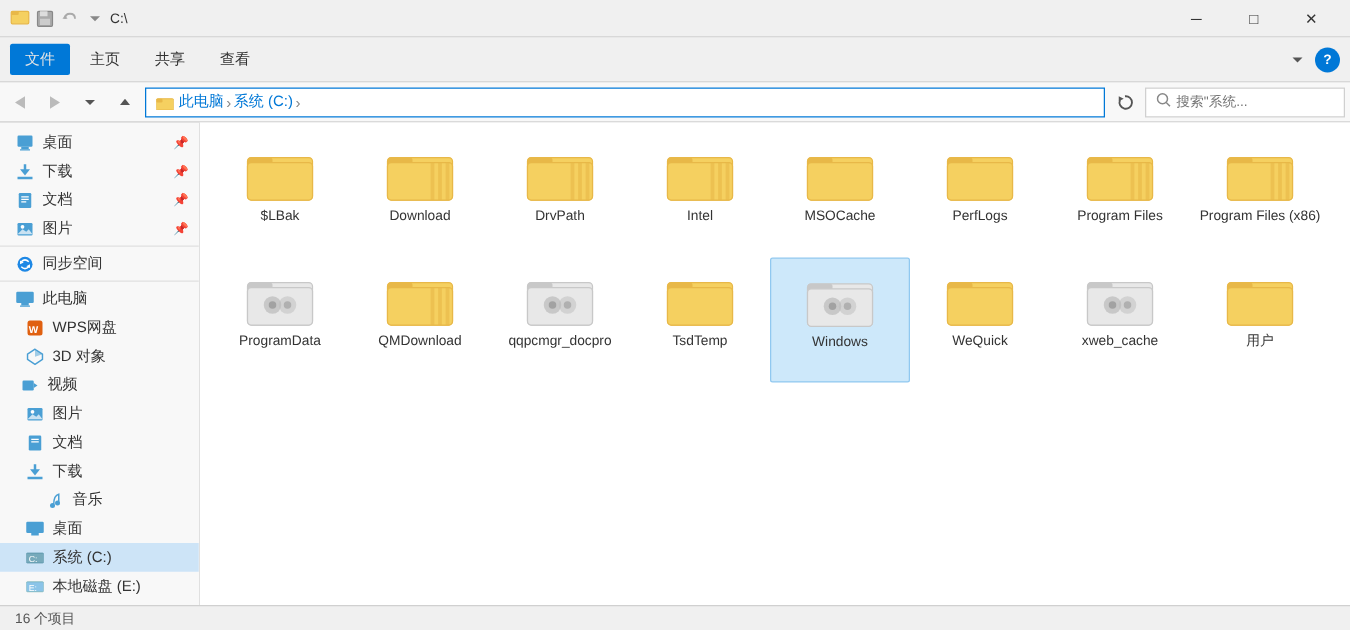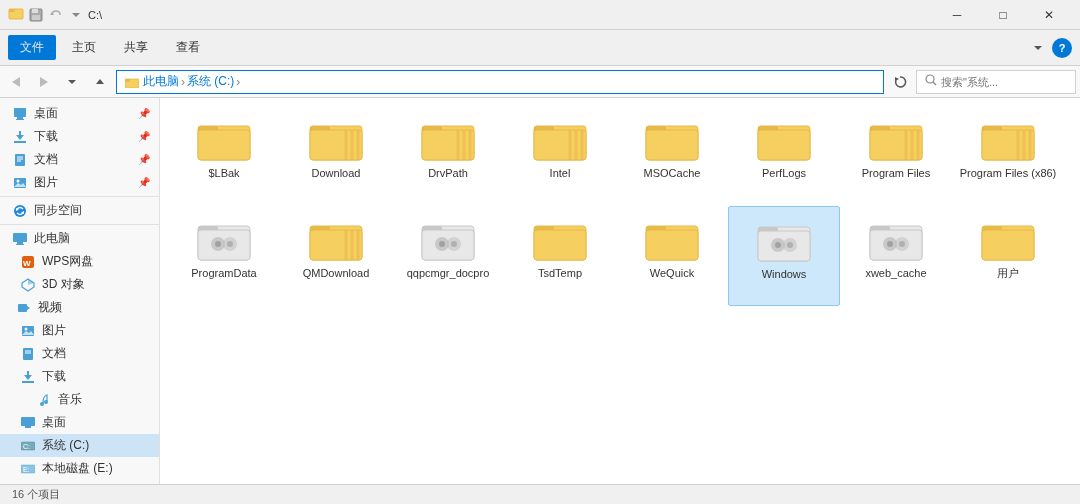--- a/index.html
+++ b/index.html
@@ -501,47 +501,47 @@
         <div class="folder-item">
       <div class="folder-icon">
         <svg class="folder-svg" viewBox="0 0 56 48" xmlns="http://www.w3.org/2000/svg">
         <rect x="2" y="12" width="52" height="34" rx="3" fill="#f5d060" stroke="#e8b848" stroke-width="1"></rect>
         <rect x="2" y="12" width="20" height="8" rx="2" fill="#e8b848"></rect>
         <rect x="2" y="16" width="52" height="30" rx="3" fill="#f5d060" stroke="#e8b848" stroke-width="1"></rect>
       </svg>
       </div>
       <div class="folder-label">TsdTemp</div>
     </div>
-        <div class="folder-item">
-      <div class="folder-icon">
-        <svg class="folder-svg" viewBox="0 0 56 48" xmlns="http://www.w3.org/2000/svg">
-        <rect x="2" y="12" width="52" height="34" rx="3" fill="#f5d060" stroke="#e8b848" stroke-width="1"></rect>
-        <rect x="2" y="12" width="20" height="8" rx="2" fill="#e8b848"></rect>
-        <rect x="2" y="16" width="52" height="30" rx="3" fill="#f5d060" stroke="#e8b848" stroke-width="1"></rect>
-      </svg>
-      </div>
-      <div class="folder-label">WeQuick</div>
-    </div>
         <div class="folder-item selected">
       <div class="folder-icon">
         <svg class="folder-svg" viewBox="0 0 56 48" xmlns="http://www.w3.org/2000/svg">
         <rect x="2" y="12" width="52" height="34" rx="3" fill="#e8e8e8" stroke="#c8c8c8" stroke-width="1"></rect>
         <rect x="2" y="12" width="20" height="8" rx="2" fill="#c8c8c8"></rect>
         <rect x="2" y="16" width="52" height="30" rx="3" fill="#e8e8e8" stroke="#c8c8c8" stroke-width="1"></rect>
         <circle cx="22" cy="30" r="7" fill="#bbb" opacity="0.7"></circle>
         <circle cx="22" cy="30" r="3" fill="#999" opacity="0.8"></circle>
         <circle cx="34" cy="30" r="7" fill="#bbb" opacity="0.5"></circle>
         <circle cx="34" cy="30" r="3" fill="#999" opacity="0.6"></circle>
       </svg>
       </div>
       <div class="folder-label">Windows</div>
     </div>
         <div class="folder-item">
       <div class="folder-icon">
         <svg class="folder-svg" viewBox="0 0 56 48" xmlns="http://www.w3.org/2000/svg">
+        <rect x="2" y="12" width="52" height="34" rx="3" fill="#f5d060" stroke="#e8b848" stroke-width="1"></rect>
+        <rect x="2" y="12" width="20" height="8" rx="2" fill="#e8b848"></rect>
+        <rect x="2" y="16" width="52" height="30" rx="3" fill="#f5d060" stroke="#e8b848" stroke-width="1"></rect>
+      </svg>
+      </div>
+      <div class="folder-label">WeQuick</div>
+    </div>
+        <div class="folder-item">
+      <div class="folder-icon">
+        <svg class="folder-svg" viewBox="0 0 56 48" xmlns="http://www.w3.org/2000/svg">
         <rect x="2" y="12" width="52" height="34" rx="3" fill="#e8e8e8" stroke="#c8c8c8" stroke-width="1"></rect>
         <rect x="2" y="12" width="20" height="8" rx="2" fill="#c8c8c8"></rect>
         <rect x="2" y="16" width="52" height="30" rx="3" fill="#e8e8e8" stroke="#c8c8c8" stroke-width="1"></rect>
         <circle cx="22" cy="30" r="7" fill="#bbb" opacity="0.7"></circle>
         <circle cx="22" cy="30" r="3" fill="#999" opacity="0.8"></circle>
         <circle cx="34" cy="30" r="7" fill="#bbb" opacity="0.5"></circle>
         <circle cx="34" cy="30" r="3" fill="#999" opacity="0.6"></circle>
       </svg>
       </div>
       <div class="folder-label">xweb_cache</div>

